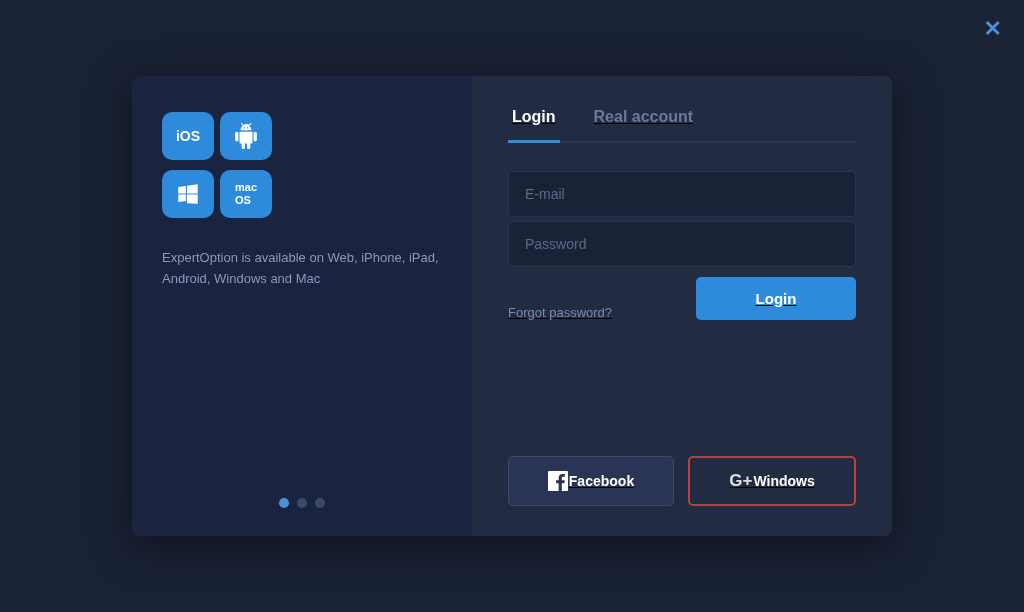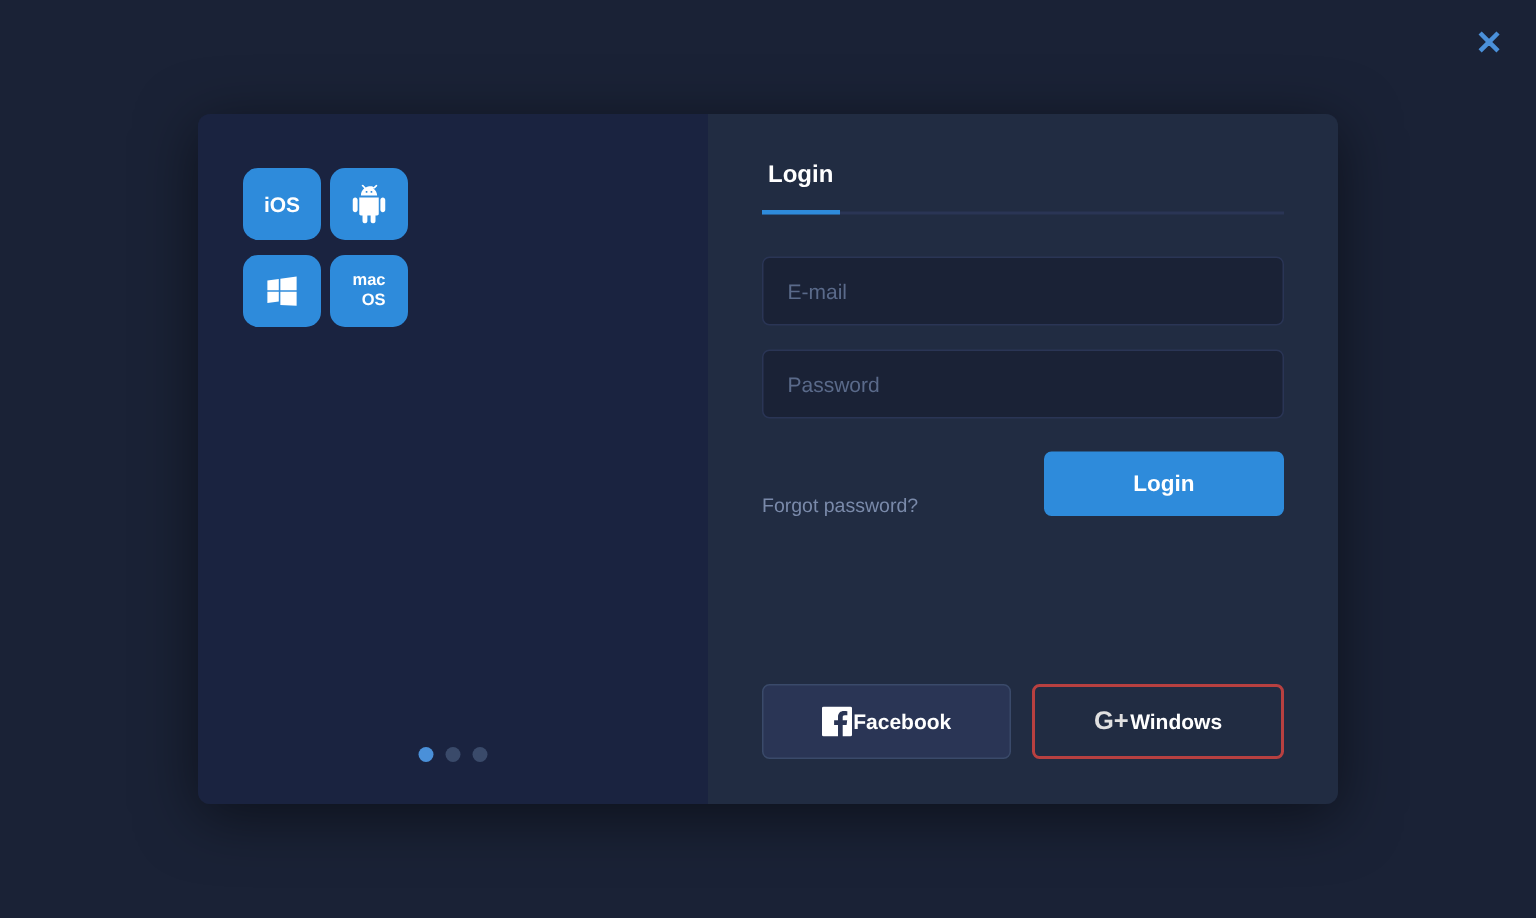--- a/index.html
+++ b/index.html
@@ -147,20 +147,21 @@
       background: #4a90d9;
     }
 
     
     .right-panel {
       background: #212c42;
       flex: 1;
       padding: 30px 36px;
       display: flex;
       flex-direction: column;
+      text-decoration: underline;
     }
 
     .tabs {
       display: flex;
       gap: 0;
       margin-bottom: 28px;
       border-bottom: 2px solid #2a3555;
     }
 
     .tab {
@@ -178,21 +179,21 @@
       border-right: none;
       border-top: none;
     }
 
     .tab.active {
       color: #ffffff;
       border-bottom: 3px solid #2e8bdb;
     }
 
     .form-group {
-      margin-bottom: 16px;
+      margin-bottom: 4px;
     }
 
     .form-input {
       width: 100%;
       background: #1a2236;
       border: 1px solid #2a3555;
       border-radius: 5px;
       padding: 14px 16px;
       color: #8899bb;
       font-size: 14px;
@@ -302,35 +303,37 @@
           </svg>
         </div>
 
         <div class="app-icon">
           <svg viewBox="0 0 24 24">
             <path d="M3 5.557L10.025 4.6v6.9H3V5.557zM10.025 12.5H3v6.9l7.025-.956V12.5zM10.988 4.455L21 3v8.5h-10.012V4.455zM21 12.5H10.988v8.044L21 21V12.5z"></path>
           </svg>
         </div>
 
         <div class="app-icon">
-          <span style="font-size:11px;font-weight:700;text-align:right;line-height:1.2">mac<br>OS</span>
+          <span style="font-size:11px;font-weight:700;text-align:left;line-height:1.2">mac<br>OS</span>
         </div>
       </div>
 
+      <div class="download-desc">ExpertOption is available on Web, iPhone, iPad, Android, Windows and Mac</div>
 
       <div class="carousel-dots">
         <div class="dot active"></div>
         <div class="dot"></div>
         <div class="dot"></div>
       </div>
     </div>
 
     <div class="right-panel">
       <div class="tabs">
         <button class="tab active">Login</button>
+        <button class="tab">Real account</button>
       </div>
 
       <div class="form-group">
         <input class="form-input" type="email" placeholder="E-mail" style="">
       </div>
 
       <div class="form-group">
         <input class="form-input" type="password" placeholder="Password" style="">
       </div>
 

